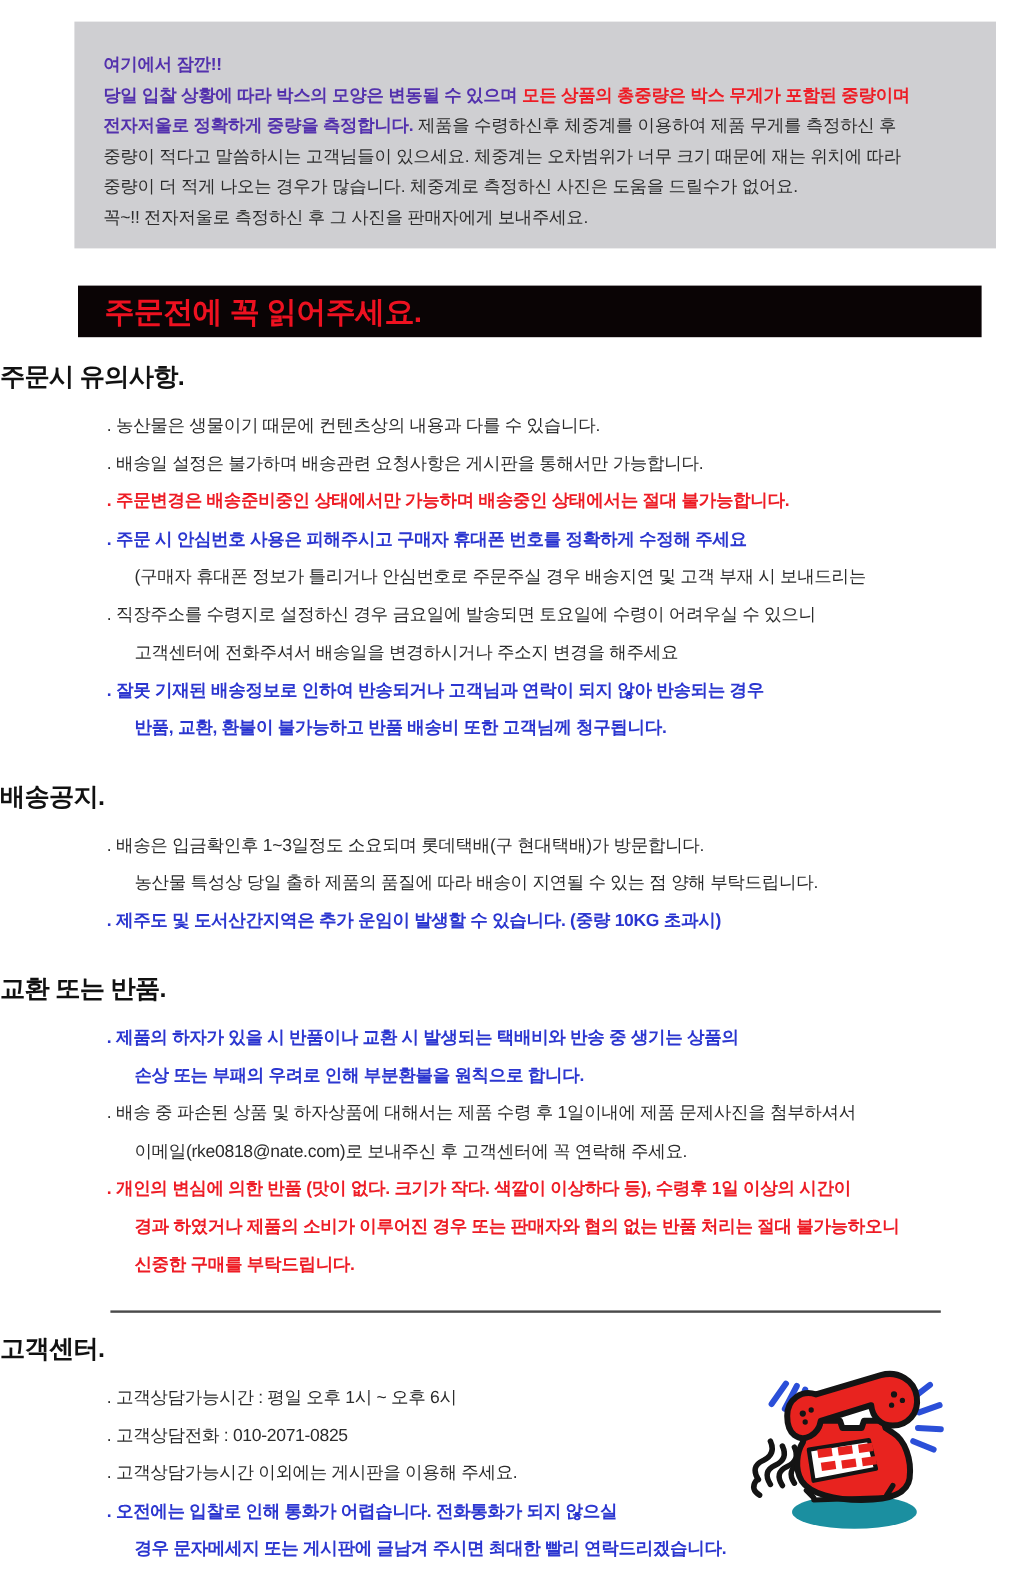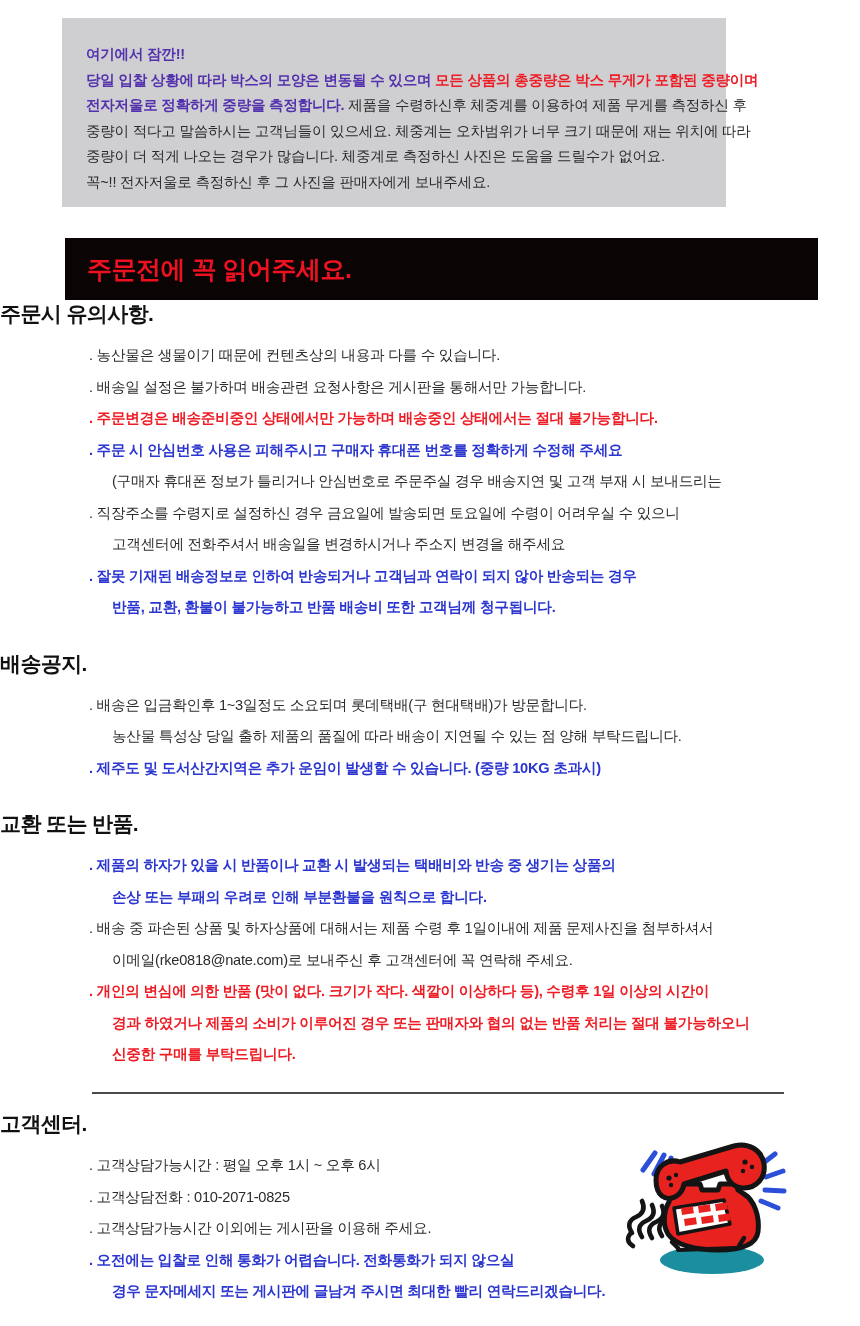--- a/index.html
+++ b/index.html
@@ -15,21 +15,21 @@
     font-family: "Liberation Sans", "DejaVu Sans", sans-serif;
     color: #111111;
     overflow: hidden;
   }
 
   
   .notice-box {
     position: absolute;
     left: 62px;
     top: 18px;
-    width: 664px;
+    width: 768px;
     height: 189px;
     background: #cfcfd2;
     box-sizing: border-box;
     padding: 24px 0 0 24px;
   }
   .notice-line {
     font-size: 14.5px;
     line-height: 25.5px;
     font-weight: bold;
     color: #5331ad;
@@ -44,21 +44,21 @@
     color: #ee1c25;
     font-weight: bold;
   }
 
   
   .banner {
     position: absolute;
     left: 65px;
     top: 238px;
     width: 753px;
-    height: 62px;
+    height: 43px;
     background: #0a0405;
     display: flex;
     align-items: center;
   }
   .banner-title {
     color: #ee1120;
     font-size: 25px;
     font-weight: bold;
     padding-left: 22px;
     letter-spacing: -0.5px;

